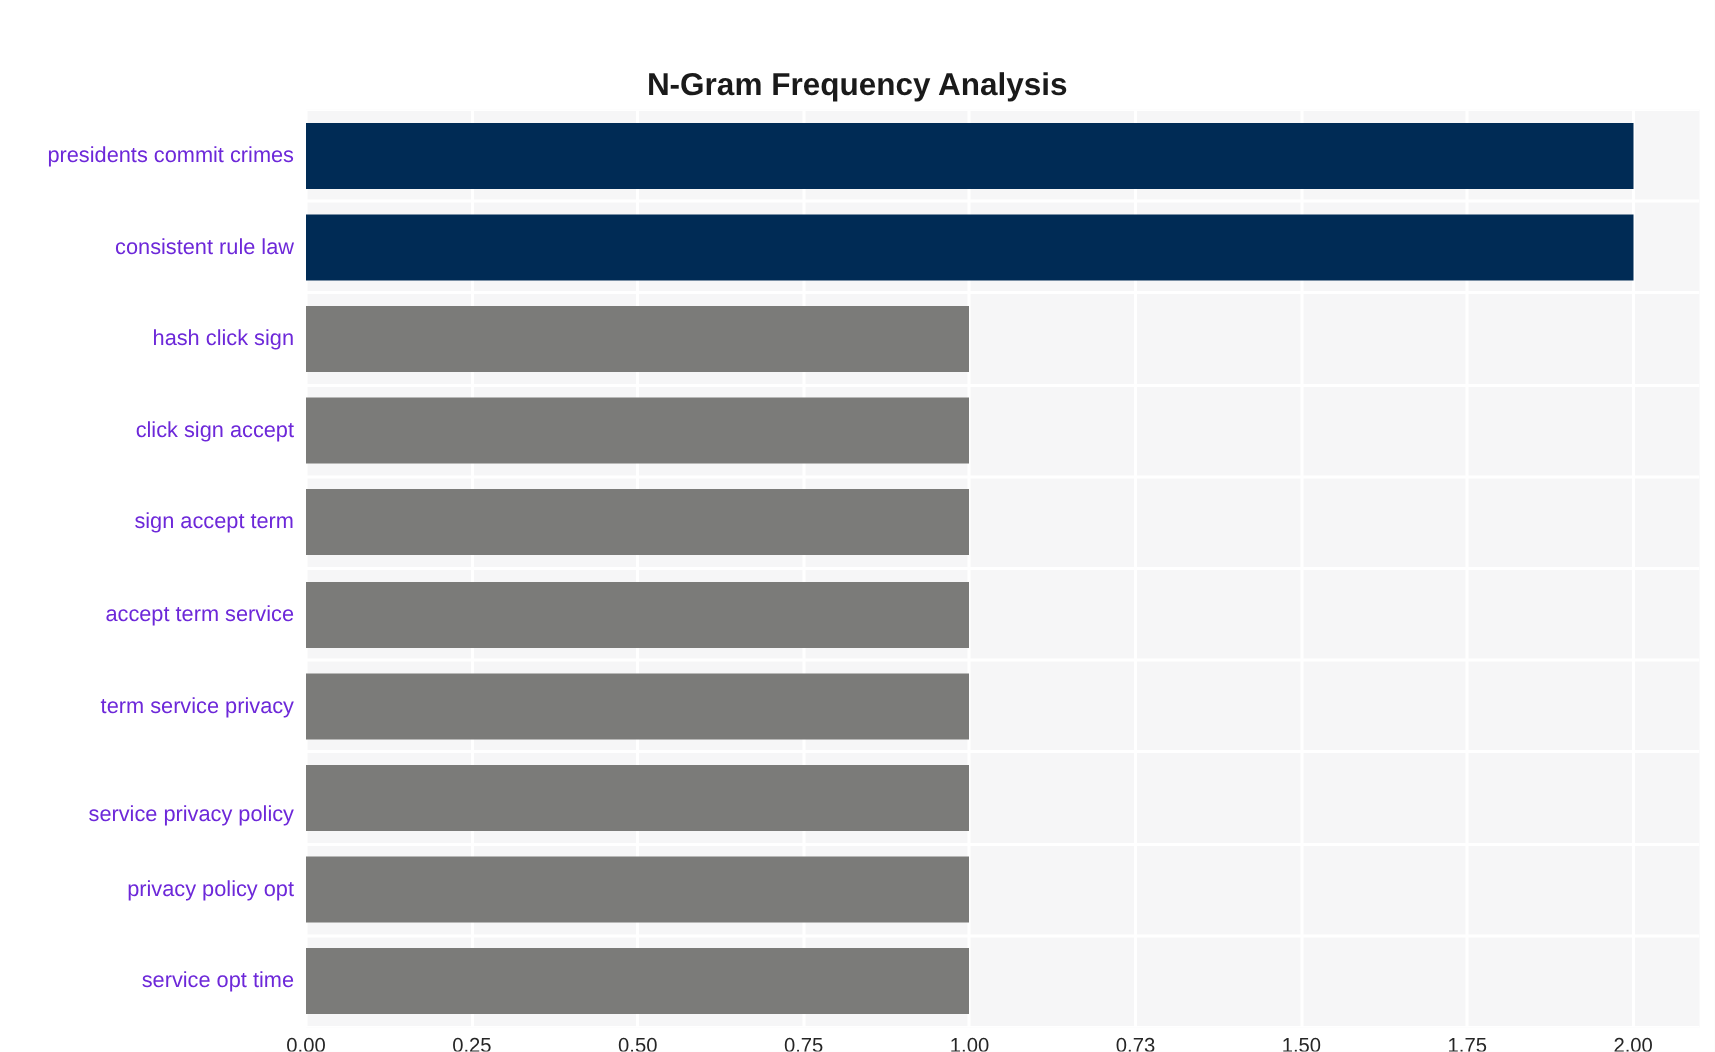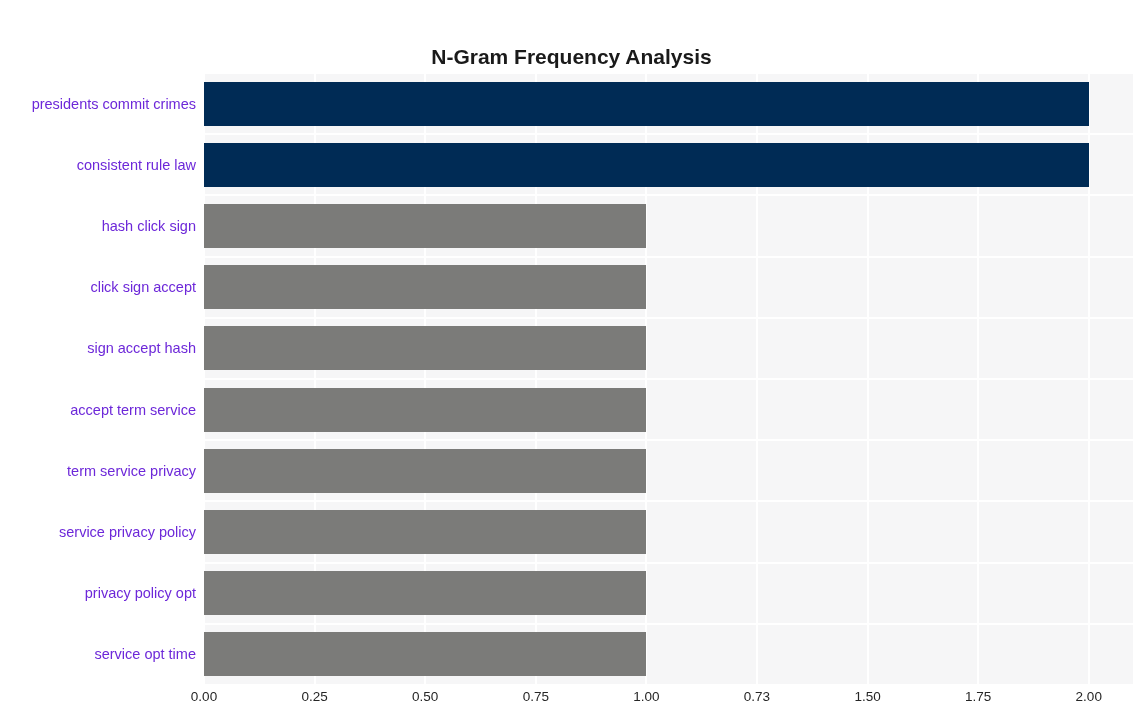--- a/index.html
+++ b/index.html
@@ -144,24 +144,24 @@
         <div class="bar" title="privacy policy opt: 1" style="top: 498.2px; width: 442.381px; background: rgb(123, 123, 121);"></div>
         <div class="bar" title="policy opt time: 1" style="top: 559.4px; width: 442.381px; background: rgb(123, 123, 121);"></div>
       </div>
   </div>
 
   <div id="ylabels">
       <div class="ylabel" style="top: 22.6px;">presidents commit crimes</div>
       <div class="ylabel" style="top: 83.8px;">consistent rule law</div>
       <div class="ylabel" style="top: 145px;">hash click sign</div>
       <div class="ylabel" style="top: 206.2px;">click sign accept</div>
-      <div class="ylabel" style="top: 267.4px;">sign accept hash</div>
+      <div class="ylabel" style="top: 267.4px;">sign accept term</div>
       <div class="ylabel" style="top: 328.6px;">accept term service</div>
       <div class="ylabel" style="top: 389.8px;">term service privacy</div>
-      <div class="ylabel" style="top: 451px;">service privacy policy</div>
+      <div class="ylabel" style="top: 462px;">service privacy policy</div>
       <div class="ylabel" style="top: 512.2px;">privacy policy opt</div>
       <div class="ylabel" style="top: 573.4px;">service opt time</div>
     </div>
 
   <div id="xticks">
       <div class="xtick" style="left: 204px;">0.00</div>
       <div class="xtick" style="left: 314.595px;">0.25</div>
       <div class="xtick" style="left: 425.19px;">0.50</div>
       <div class="xtick" style="left: 535.786px;">0.75</div>
       <div class="xtick" style="left: 646.381px;">1.00</div>

